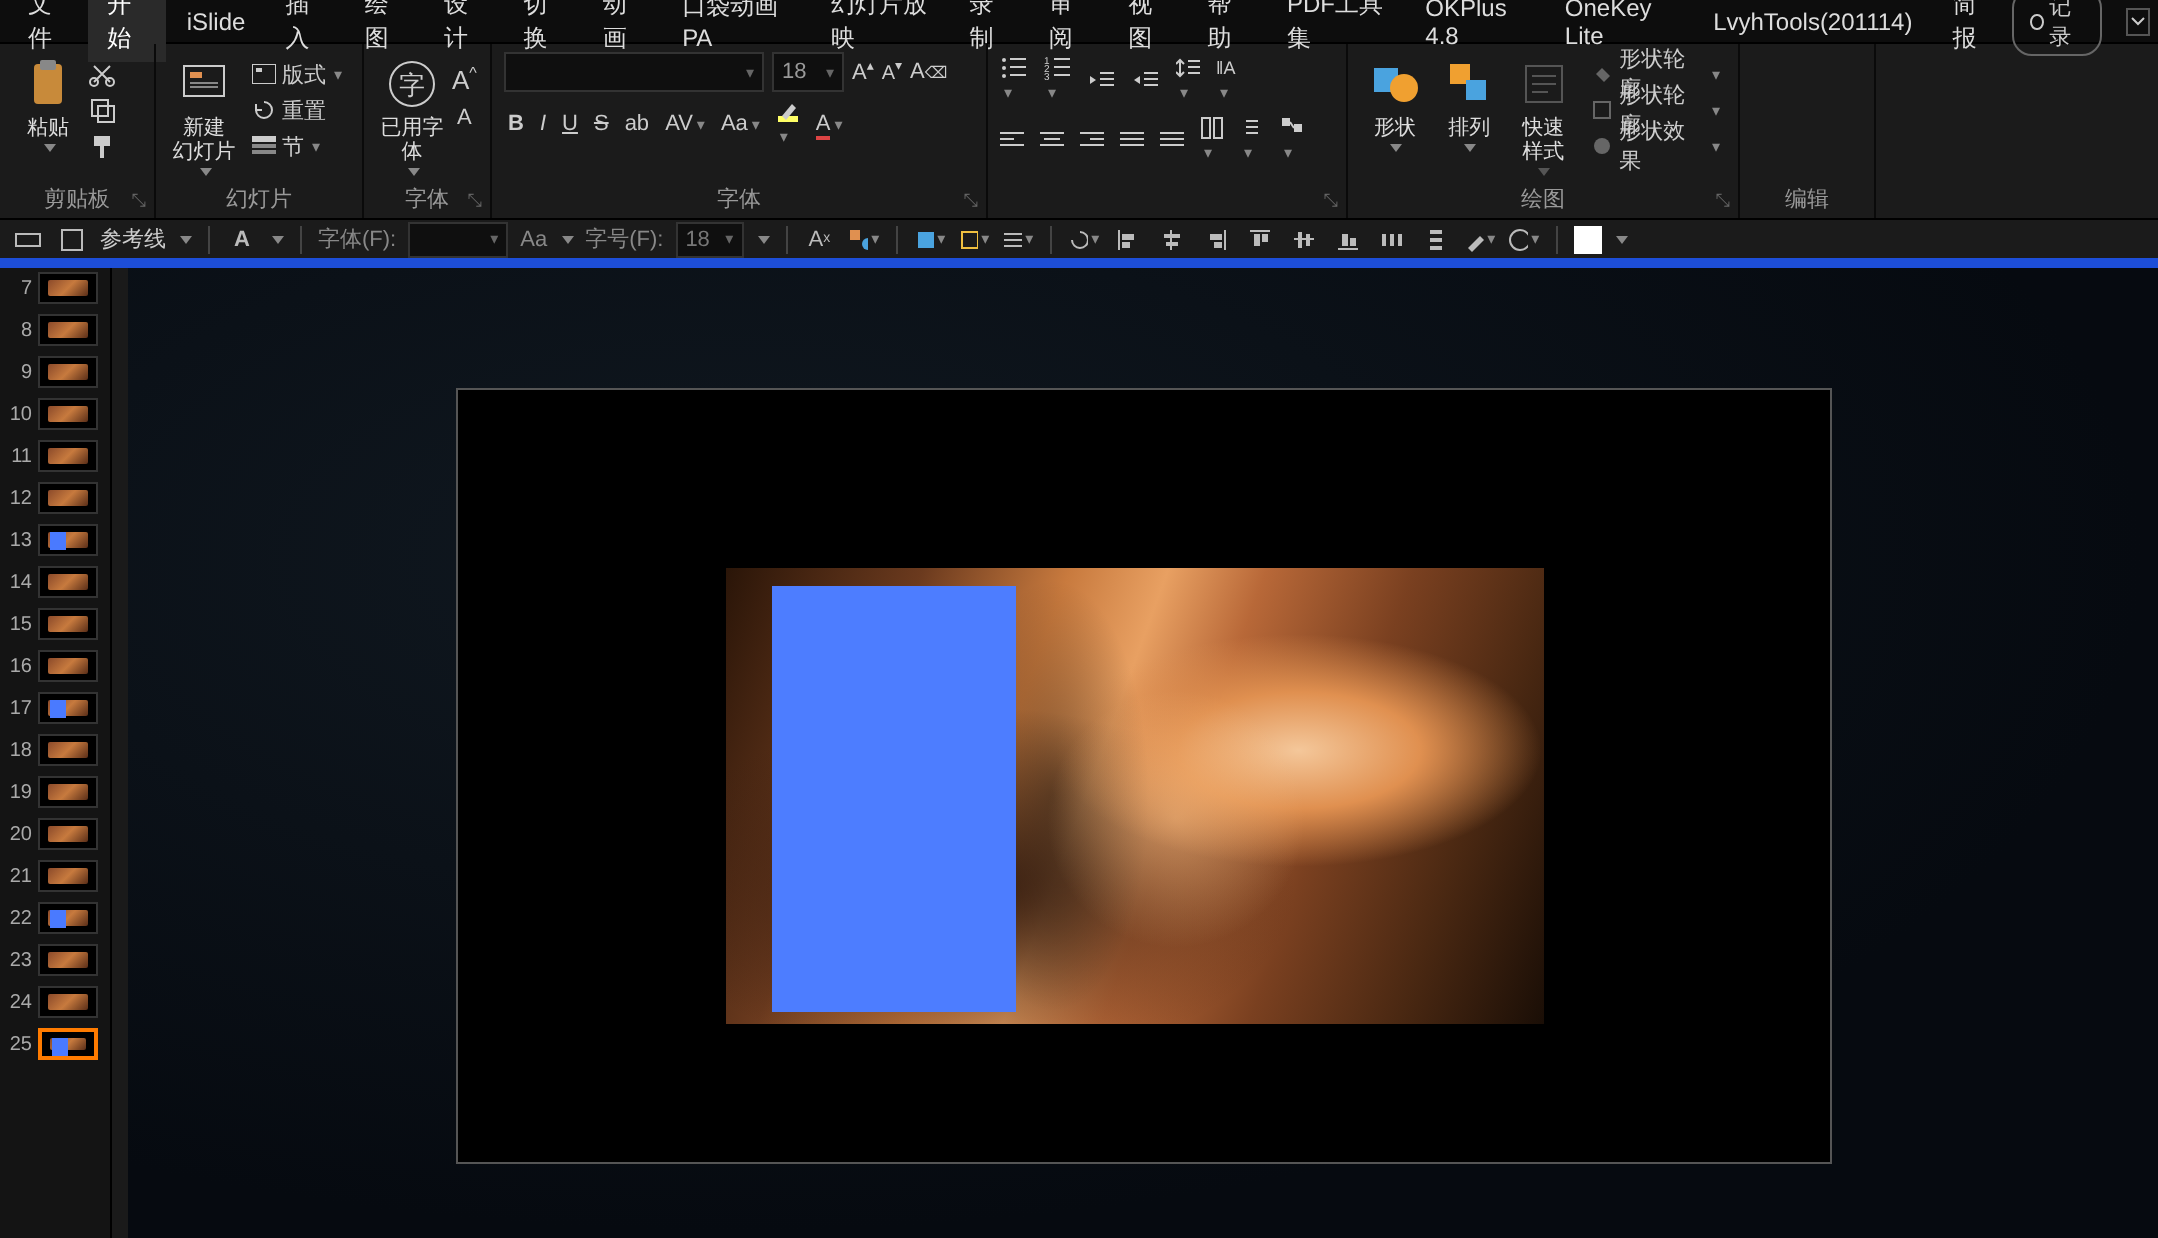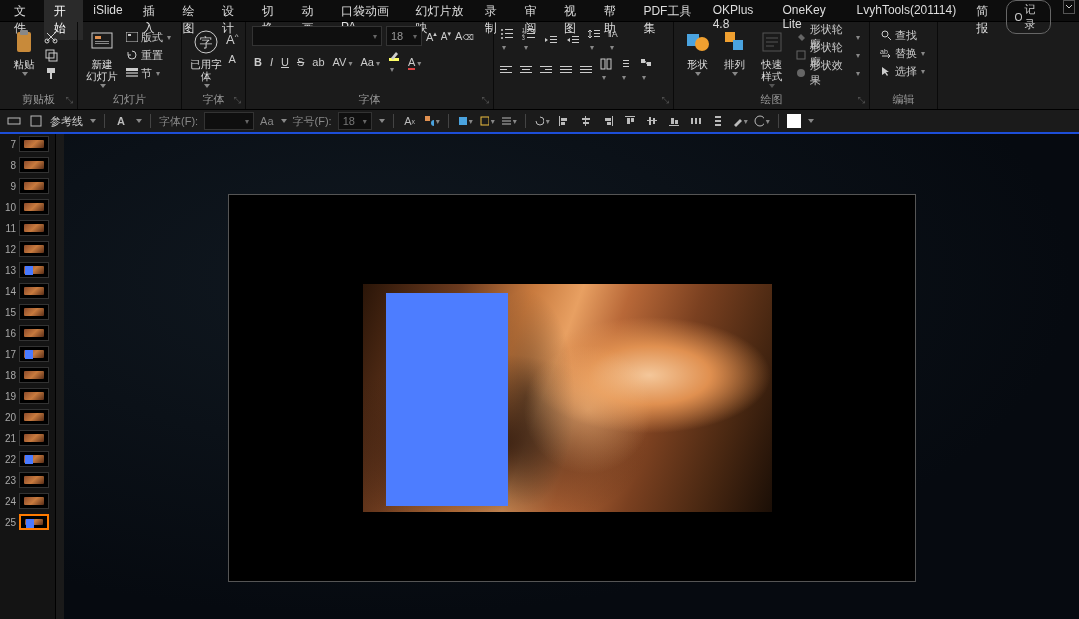--- a/index.html
+++ b/index.html
@@ -1,19 +1,19 @@
 <!DOCTYPE html>
 <html><head>
 <meta charset="utf-8">
 <style>
 *{margin:0;padding:0;box-sizing:border-box;font-family:"Microsoft YaHei",sans-serif;user-select:none}
 body{background:#1a1a1a;color:#ccc;font-size:11px;width:1079px;height:619px;overflow:hidden;position:relative}
 
 
-.menubar{height:22px;background:#0d0d0d;display:flex;align-items:flex-start;padding:0 4px;border-bottom:1px solid #000}
+.menubar{height:22px;background:#0d0d0d;display:flex;align-items:center;padding:0 4px;border-bottom:1px solid #000}
 .menubar .m{padding:3px 10px;color:#ddd;cursor:pointer;font-size:12px}
 .menubar .m.on{background:#2a2a2a;color:#fff}
 .menubar .sp{flex:1}
 .menubar .rec{border:1px solid #666;border-radius:10px;padding:1px 8px;display:flex;align-items:center;gap:3px;margin-right:8px}
 .menubar .rec::before{content:"";width:6px;height:6px;border:1px solid #ccc;border-radius:50%}
 .menubar .caret{width:14px;height:14px;border:1px solid #555;display:flex;align-items:center;justify-content:center;margin-left:4px}
 
 
 .ribbon{height:88px;background:#1b1b1b;display:flex;border-bottom:1px solid #000}
 .grp{display:flex;flex-direction:column;padding:2px 6px 0;border-right:1px solid #0a0a0a;position:relative}
@@ -24,21 +24,21 @@
 .bigbtn{width:36px;display:flex;flex-direction:column;align-items:center;padding:2px;gap:2px}
 .bigbtn .ic{width:28px;height:28px;display:flex;align-items:center;justify-content:center}
 .bigbtn .t{font-size:10.5px;color:#ddd;text-align:center;line-height:12px}
 .mini{padding:1px 3px;display:flex;align-items:center;gap:2px;font-size:11px;color:#ccc;height:18px}
 .mini .ic{width:14px;height:14px;display:flex;align-items:center;justify-content:center}
 .dd::after{content:"▾";font-size:8px;color:#888;margin-left:2px}
 .dis{color:#555!important}
 svg{display:block}
 
 
-.sub{height:24px;background:#1b1b1b;border-bottom:2px solid #1d4ed8;display:flex;align-items:center;padding:0 6px;gap:6px}
+.sub{height:24px;background:#1b1b1b;border-bottom:5px solid #1d4ed8;display:flex;align-items:center;padding:0 6px;gap:6px}
 .sub .btn{width:16px;height:16px;display:flex;align-items:center;justify-content:center;color:#bbb}
 .sub .sep{width:1px;height:14px;background:#444;margin:0 2px}
 .sub .sel{background:#0f0f0f;border:1px solid #333;height:18px;padding:0 4px;display:flex;align-items:center;gap:4px;font-size:11px;color:#777;min-width:44px}
 .sub .sel::after{content:"▾";font-size:8px;color:#666;margin-left:auto}
 .sub .a{color:#888}
 
 
 .ws{position:absolute;top:134px;left:0;right:0;bottom:0;display:flex;background:#0a0e14}
 .thumbs{width:56px;background:#141414;overflow:hidden;border-right:1px solid #000}
 .th{height:20px;display:flex;align-items:center;gap:3px;padding-left:2px;margin-bottom:1px}
@@ -416,48 +416,20 @@
             </span>
             <span>形状效果</span>
           </div>
       </div>
     </div>
     <div class="lab">绘图</div>
     <div class="dlg">⤡</div>
   </div>
 
   <div class="grp" style="width:68px">
-    <div class="gbody col" style="align-items:flex-start;gap:0;padding-top:2px">
-      <div class="mini">
-          <span class="ic">
-            <svg width="12" height="12">
-              <circle cx="5" cy="5" r="3" fill="none" stroke="#ccc"></circle>
-              <path d="M8 8 L11 11" stroke="#ccc"></path>
-            </svg>
-          </span>
-          <span>查找</span>
-        </div>
-      <div class="mini dd">
-          <span class="ic">
-            <svg width="12" height="12">
-              <text x="0" y="7" font-size="7" fill="#ccc">ab</text>
-              <path d="M2 9 L10 9 M8 7 L10 9 L8 11" stroke="#ccc" fill="none"></path>
-            </svg>
-          </span>
-          <span>替换</span>
-        </div>
-      <div class="mini dd">
-          <span class="ic">
-            <svg width="12" height="12">
-              <path d="M2 2 L2 10 L5 8 L7 11 L8 10 L6 7 L9 7 Z" fill="#ccc"></path>
-            </svg>
-          </span>
-          <span>选择</span>
-        </div>
-    </div>
     <div class="lab">编辑</div>
   </div>
 
 </div>
 
 <div class="sub">
   <span class="btn">
       <svg width="14" height="12">
         <rect x="1" y="3" width="12" height="6" fill="none" stroke="#bbb"></rect>
       </svg>

